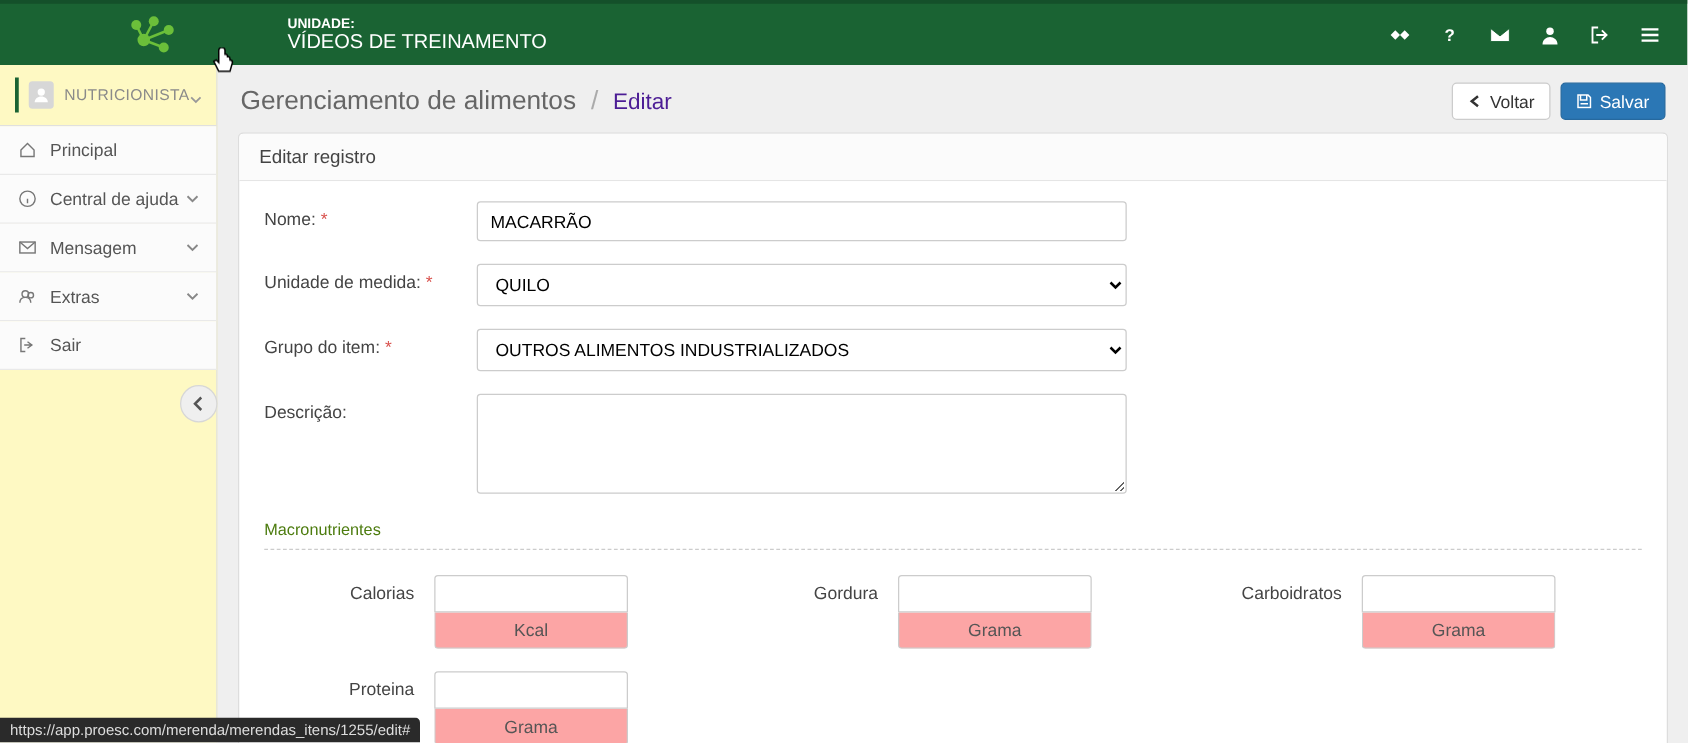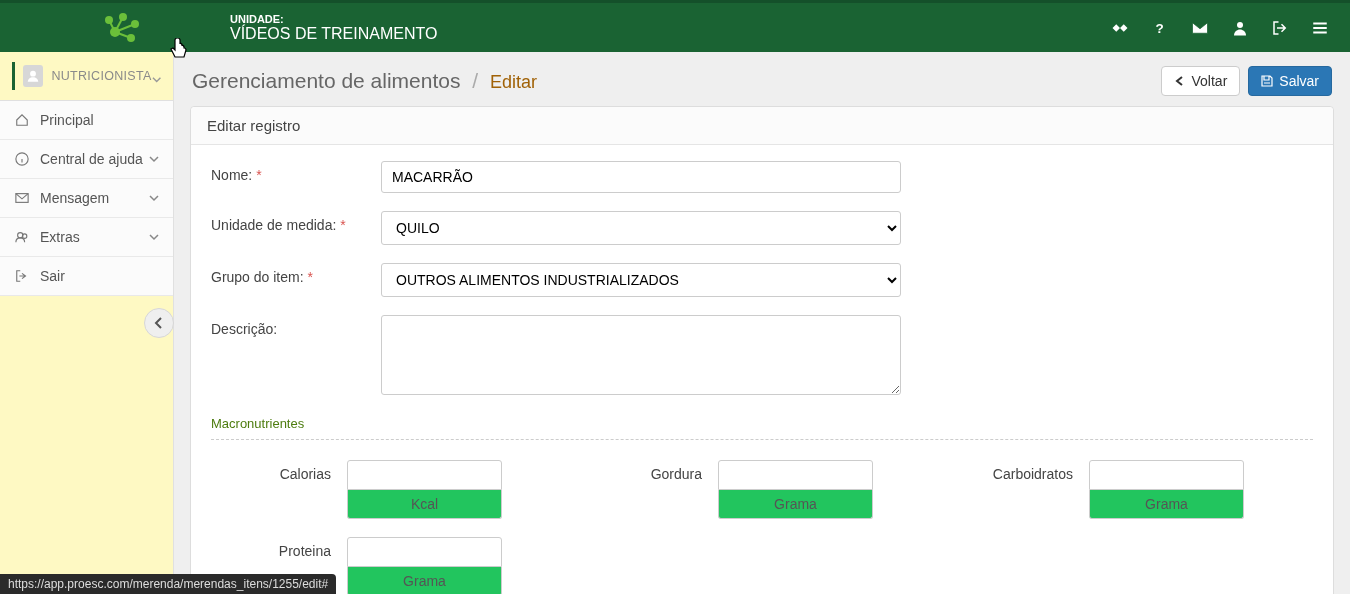--- a/index.html
+++ b/index.html
@@ -29,21 +29,21 @@
   .nav-item .chev svg { width: 10px; height: 10px; stroke:#888; fill:none; stroke-width:1.5;}
   .collapse-btn { position: absolute; right: -1px; top: 256px; width: 30px; height: 30px; background: #efefef; border: 1px solid #d7d7d7; border-radius: 15px; display: flex; align-items: center; justify-content: center; cursor: pointer; }
   .collapse-btn svg { width: 16px; height: 16px; stroke: #555; fill: none; stroke-width: 2; }
 
   .cursor-hand { position: absolute; left: 168px; top: 38px; z-index: 100; }
 
   .main { flex: 1; background: #efefef; overflow-y: auto; }
   .page-head { display: flex; align-items: center; padding: 14px 18px 10px; }
   .crumb { font-size: 21px; color: #666; }
   .crumb .sep { color: #aaa; margin: 0 6px; }
-  .crumb .sub { color: #a16207; font-size: 18px; }
+  .crumb .sub { color: #4c1d95; font-size: 18px; }
   .head-actions { margin-left: auto; display: flex; gap: 8px; }
   .btn { padding: 6px 12px; border-radius: 4px; font-size: 14px; cursor: pointer; display:inline-flex; align-items:center; gap:6px; border:1px solid transparent;}
   .btn-default { background: #fff; border-color: #ccc; color: #333; }
   .btn-primary { background: #2b77b5; border-color: #26699f; color: #fff; }
   .btn svg { width: 12px; height: 12px; }
 
   .panel { background: #fff; border: 1px solid #ddd; border-radius: 4px; margin: 0 16px 16px; }
   .panel-head { padding: 10px 16px; border-bottom: 1px solid #e5e5e5; font-size: 15px; color: #444; background:#fbfbfb; border-radius:4px 4px 0 0; }
   .panel-body { padding: 16px 20px; }
 
@@ -56,21 +56,21 @@
   textarea.form-control { height: 80px; resize: both; }
 
   .section-title { font-size: 13px; color: #4d7c0f; margin: 12px 0 8px; }
   .dashed { border-top: 1px dashed #ccc; margin-bottom: 20px; }
 
   .macros { display: flex; gap: 80px; flex-wrap: wrap; }
   .macro-col { display:flex; align-items:flex-start; gap: 16px; justify-content: space-between; }
   .macro-col > label { width: 120px; text-align: right; padding-top: 6px; color: #444; }
   .input-group { width: 155px; }
   .input-group input { width: 100%; padding: 6px 8px; border: 1px solid #ccc; border-radius: 3px 3px 0 0; font-size:14px; }
-  .input-group .addon { border: 1px solid #ccc; border-top: none; background: #22c55e; text-align: center; padding: 6px 8px; border-radius: 0 0 3px 3px; color: #555; font-size:14px;}
+  .input-group .addon { border: 1px solid #ccc; border-top: none; background: #fca5a5; text-align: center; padding: 6px 8px; border-radius: 0 0 3px 3px; color: #555; font-size:14px;}
 
   .status-bar { position: fixed; left: 0; bottom: 0; background: #2a2a2a; color: #ddd; font-size: 12px; padding: 3px 8px; border-radius: 0 4px 0 0; }
 </style>
 </head>
 <body>
 
 <div class="topbar">
   <div class="logo-wrap">
     <svg class="logo" viewBox="0 0 40 32">
       <circle cx="8" cy="8" r="4" fill="#6bbf3a"></circle>

